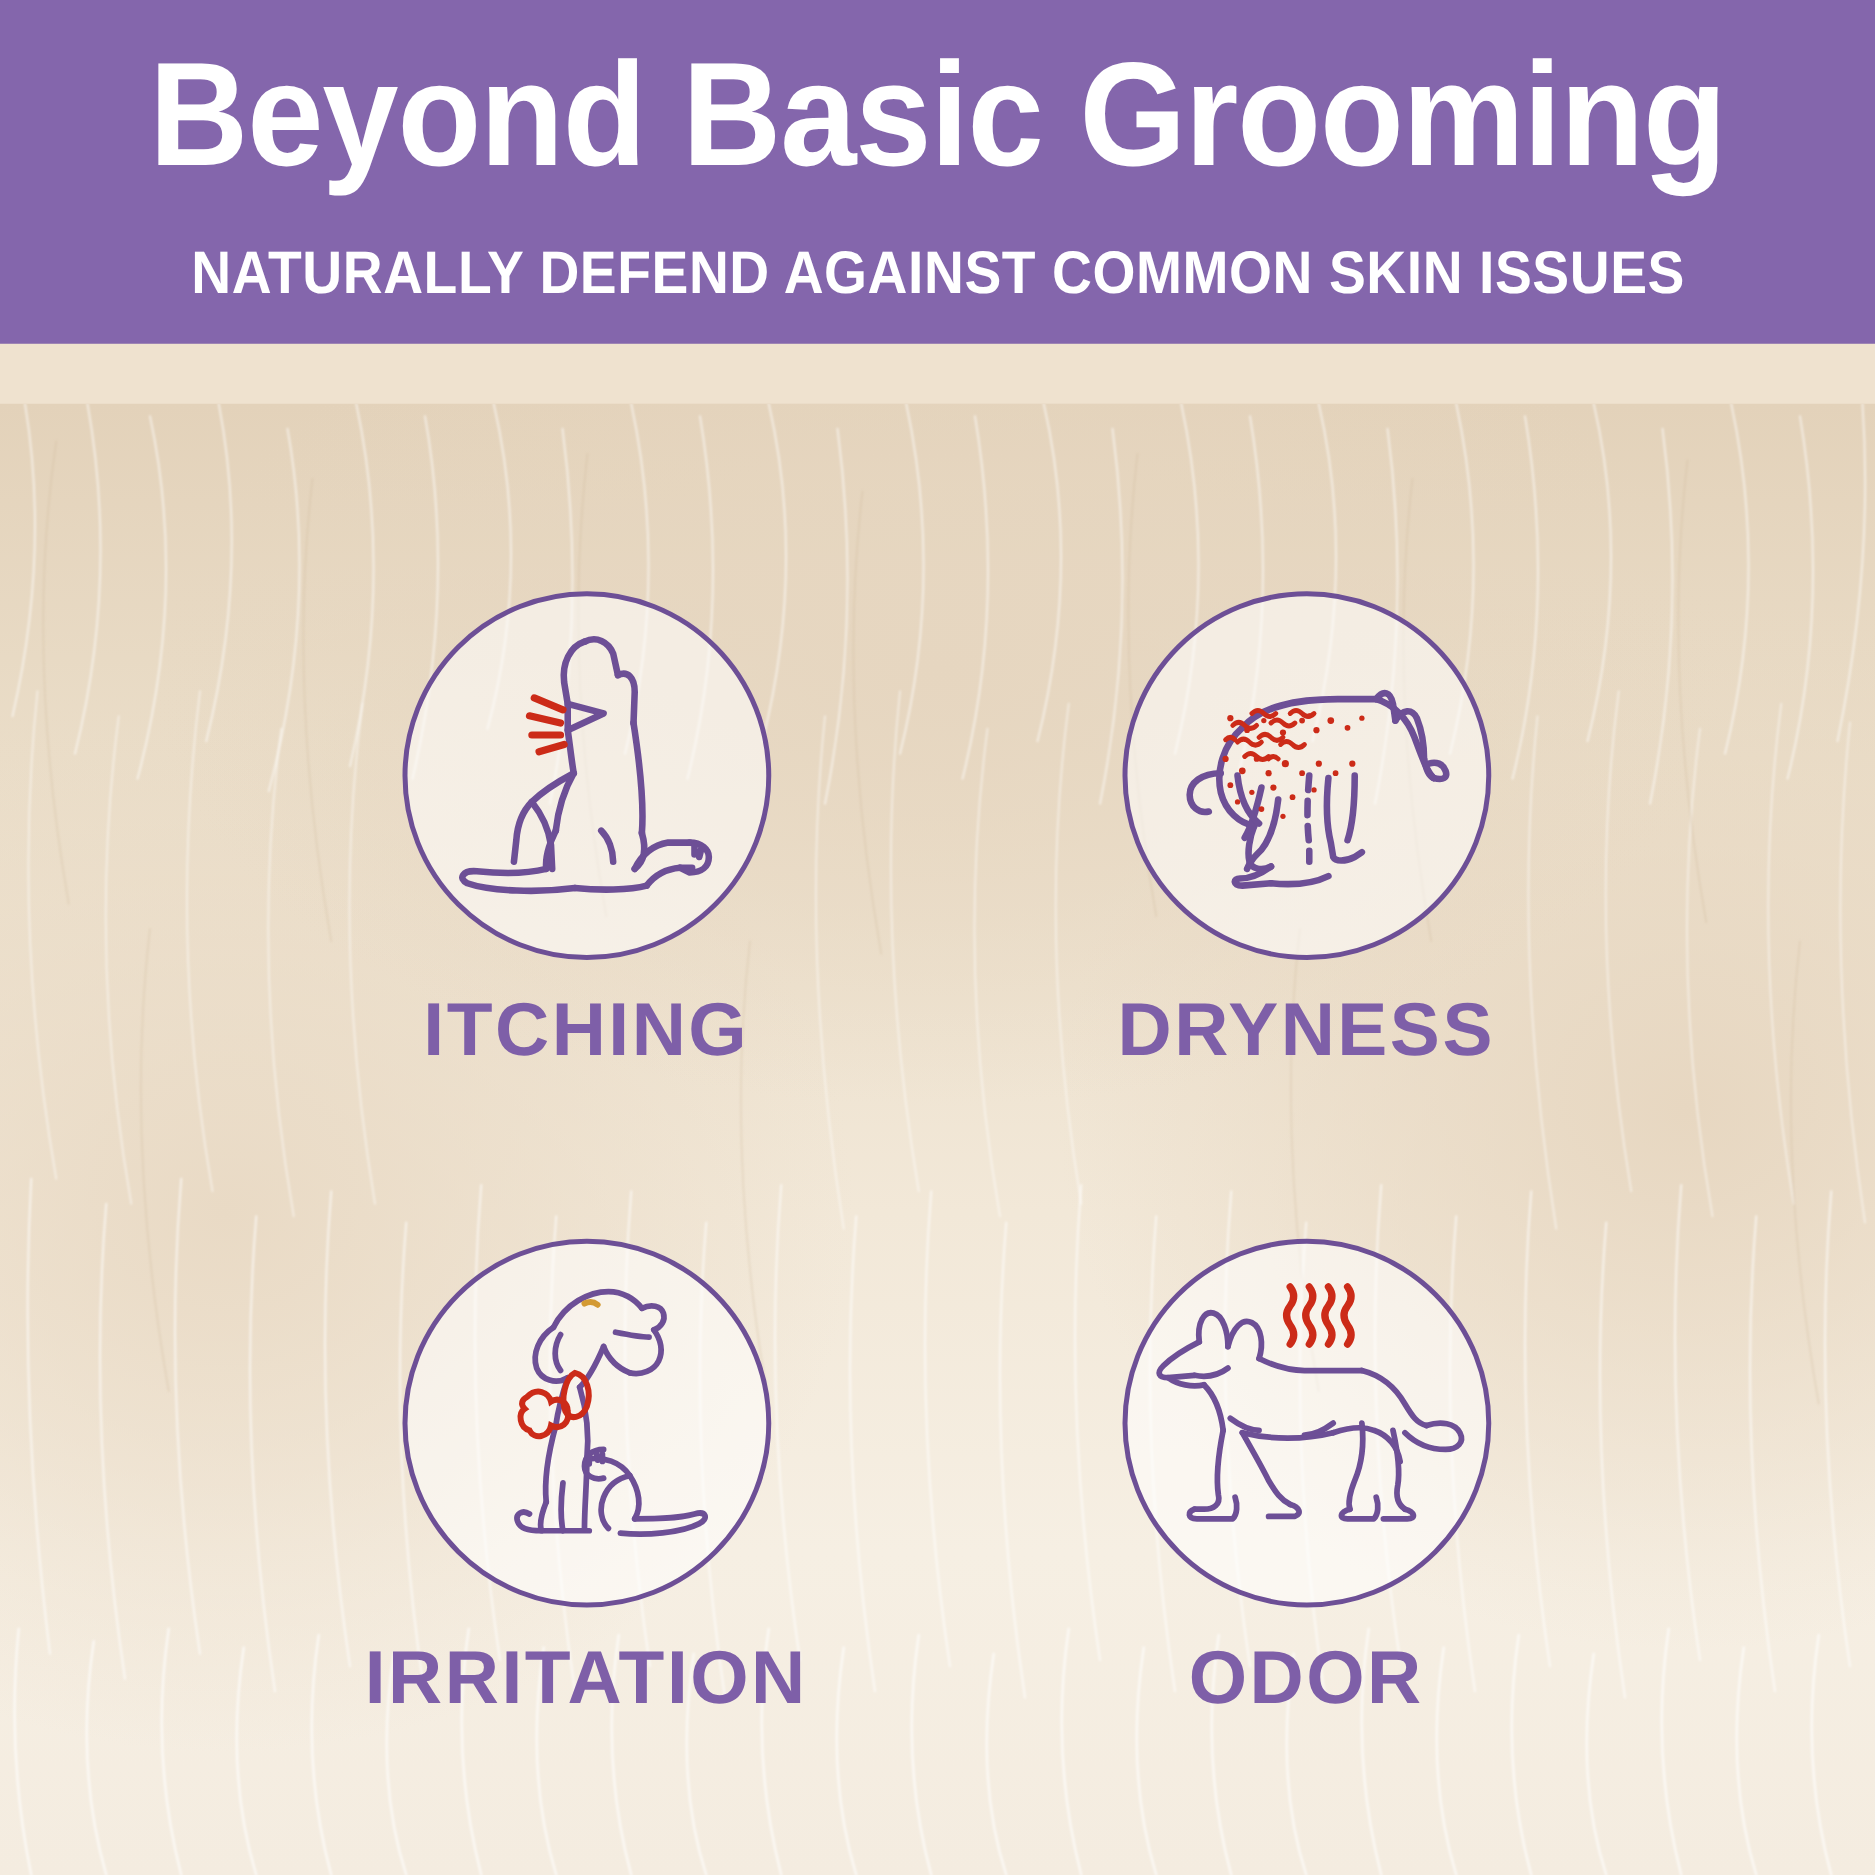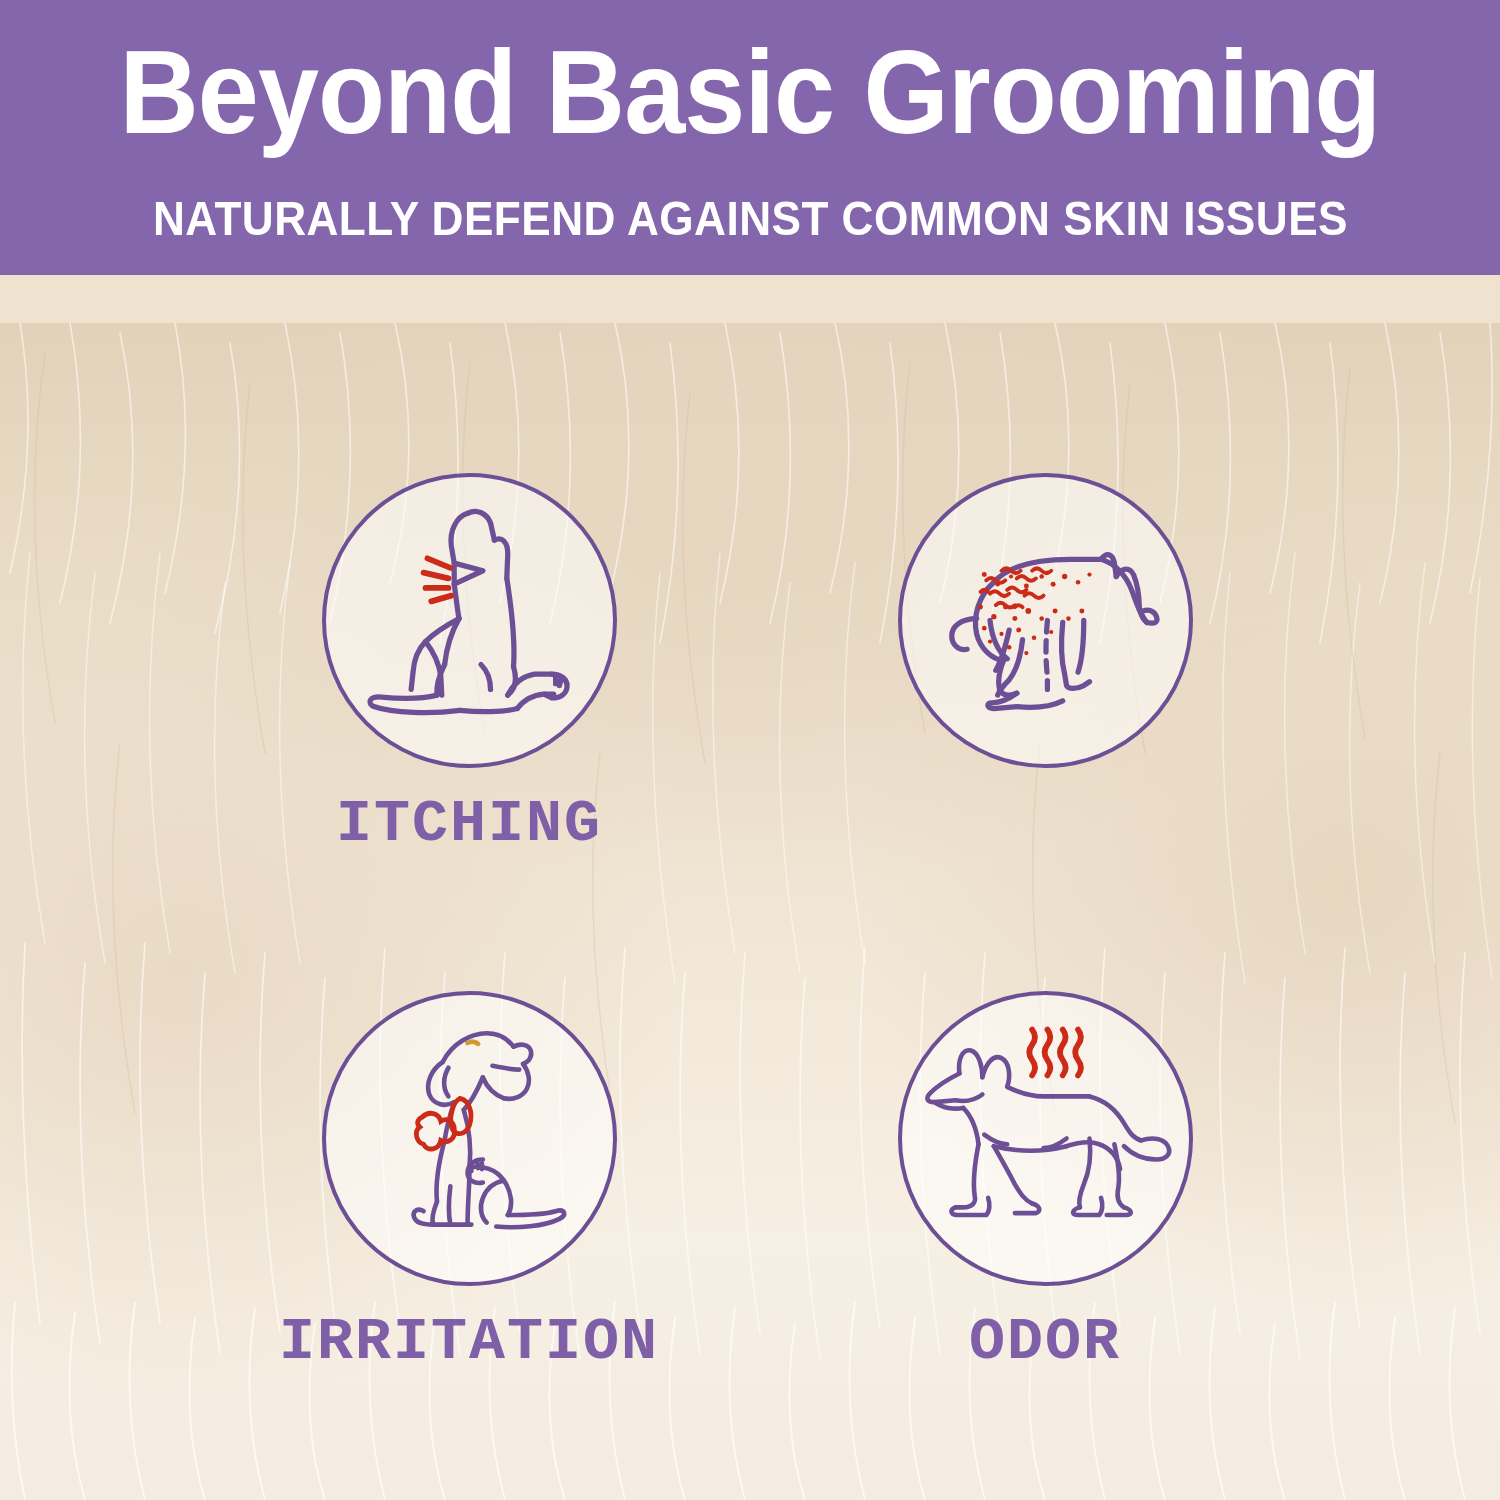--- a/index.html
+++ b/index.html
@@ -75,21 +75,21 @@
     border:4px solid #6d4f96;
     background:rgba(255,255,255,0.55);
     box-sizing:border-box;
     overflow:hidden;
   }
   .circle svg{position:absolute;left:0;top:0;width:100%;height:100%;}
 
   .label{
     margin-top:26px;
     color:#7e5fa8;
-    font-family:Liberation Mono, monospace;
+    font-family:Liberation Sans, sans-serif;
     font-weight:700;
     font-size:60px;
     letter-spacing:2px;
     line-height:1;
     white-space:nowrap;
   }
 </style>
 </head>
 <body>
 
@@ -340,20 +340,21 @@
             <circle cx="104" cy="164" r="2.2"></circle>
               <circle cx="122" cy="160" r="2.6"></circle>
             <circle cx="138" cy="168" r="2.4"></circle>
               <circle cx="156" cy="162" r="2.2"></circle>
             <circle cx="92" cy="172" r="2.2"></circle>
               <circle cx="112" cy="178" r="2.4"></circle>
             <circle cx="130" cy="184" r="2.2"></circle>
           </g>
         </svg>
       </div>
+      <div class="label">DRYNESS</div>
     </div>
 
     <div class="cell cell-3">
       <div class="circle">
         <svg viewBox="0 0 300 300" aria-hidden="true">
           <g fill="none" stroke="#6d4f96" stroke-width="4.8" stroke-linecap="round" stroke-linejoin="round">
 
             <path d="M60 82 C 58 66 64 56 72 58 C 80 60 84 74 84 86"></path>
             <path d="M84 86 C 88 70 96 62 104 66 C 112 70 114 84 110 96"></path>
 

